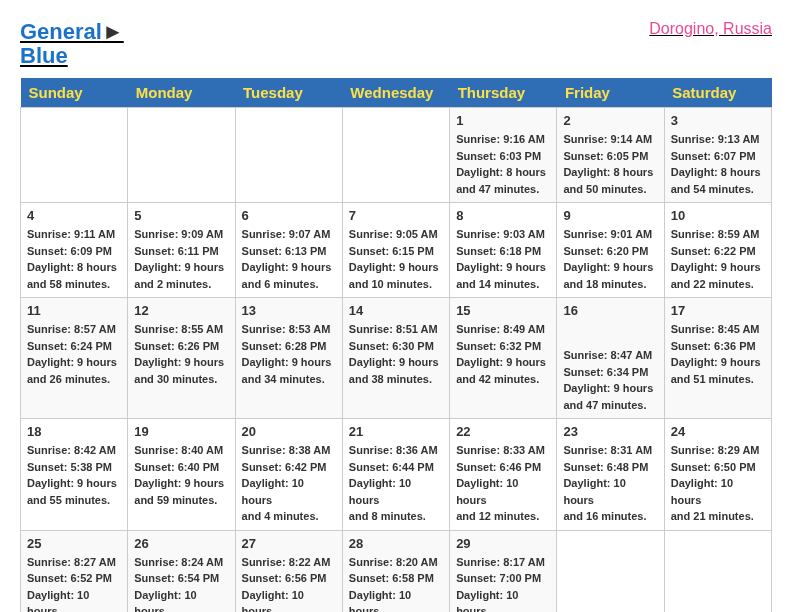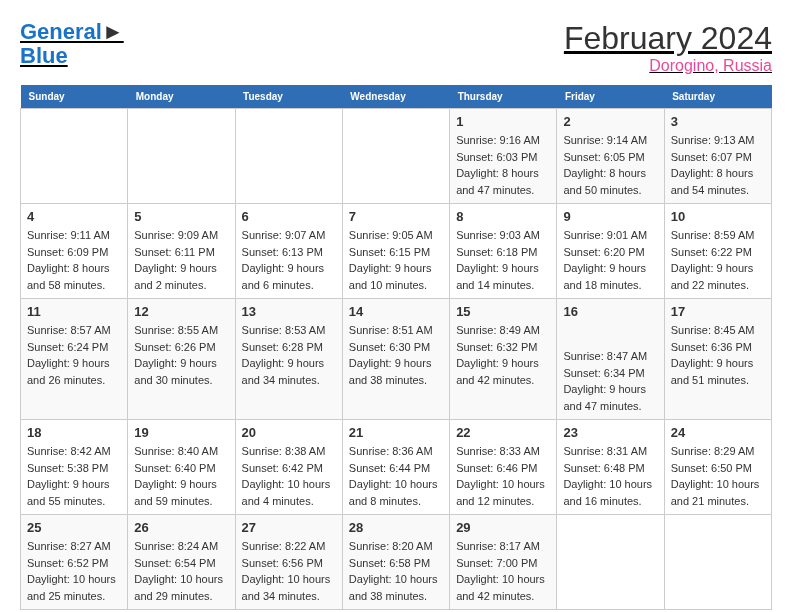--- a/index.html
+++ b/index.html
@@ -42,42 +42,43 @@
       font-size: 16px;
       color: #ec4899;
     }
     table {
       width: 100%;
       border-collapse: collapse;
       table-layout: fixed;
     }
     thead tr th {
       background-color: #2f6db5;
-      color: #ffffff;
+      color: #fde047;
       text-align: left;
       padding: 6px 8px;
-      font-size: 10px;
+      font-size: 15px;
       font-weight: bold;
     }
     tbody tr td {
       border: 1px solid #ccc;
       vertical-align: top;
       padding: 5px 6px;
       font-size: 11px;
       color: #333;
       height: 85px;
     }
     .day-number {
       font-weight: bold;
       font-size: 13px;
       margin-bottom: 3px;
     }
     .day-info {
       line-height: 1.5;
       font-size: 11px;
+      font-weight: bold;
     }
     tbody tr:nth-child(odd) td {
       background-color: #f9f9f9;
     }
     tbody tr:nth-child(even) td {
       background-color: #fff;
     }
     .empty {
       background-color: #fff !important;
     }
@@ -90,21 +91,20 @@
     <div>
       <div class="logo-text">
         <span>General</span>►
       </div>
       <div class="logo-text">
         <span style="color:#1a73c8;">Blue</span>
       </div>
     </div>
   </div>
   <div class="title-block">
-    <div class="month-year">February 2024</div>
     <div class="location">Dorogino, Russia</div>
   </div>
 </div>
 
 <table>
   <thead>
     <tr>
     <th>Sunday</th>
         <th>Monday</th>
         <th>Tuesday</th>

